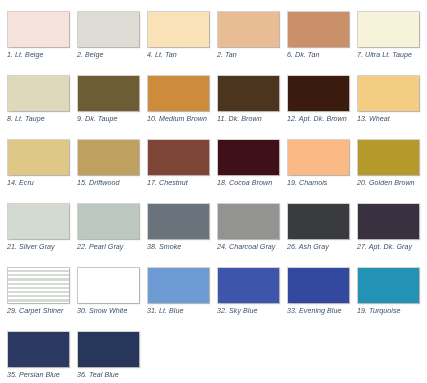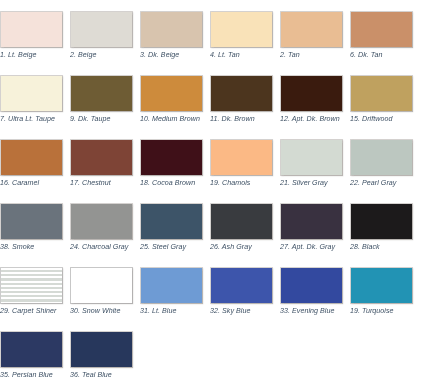--- a/index.html
+++ b/index.html
@@ -12,21 +12,21 @@
     height: 383px;
     background: #ffffff;
     font-family: "Liberation Sans", sans-serif;
     overflow: hidden;
   }
   #swatch-chart {
     position: relative;
     width: 427px;
     height: 383px;
     box-sizing: border-box;
-    padding: 11px 12px 0 0;
+    padding: 11px 12px 0 7px;
   }
   .swatch-grid {
     display: grid;
     grid-template-columns: repeat(6, 63px);
     grid-template-rows: repeat(6, 58px);
     column-gap: 7px;
     row-gap: 6px;
   }
   .swatch-cell {
     position: relative;
@@ -77,106 +77,106 @@
   <div class="swatch-grid">
       <div class="swatch-cell">
         <div class="swatch-chip" title="Lt. Beige" style="background-color: rgb(245, 226, 218);"></div>
         <div class="swatch-label">1. Lt. Beige</div>
       </div>
       <div class="swatch-cell">
         <div class="swatch-chip" title="Beige" style="background-color: rgb(222, 219, 212);"></div>
         <div class="swatch-label">2. Beige</div>
       </div>
       <div class="swatch-cell">
-        <div class="swatch-chip" title="Dk. Beige" style="background-color: rgb(216, 196, 174);"></div>
-        <div class="swatch-label">3. Dk. Beige</div>
-      </div>
-      <div class="swatch-cell">
         <div class="swatch-chip" title="Lt. Tan" style="background-color: rgb(249, 226, 184);"></div>
         <div class="swatch-label">4. Lt. Tan</div>
       </div>
       <div class="swatch-cell">
         <div class="swatch-chip" title="Tan" style="background-color: rgb(233, 189, 147);"></div>
         <div class="swatch-label">2. Tan</div>
       </div>
       <div class="swatch-cell">
         <div class="swatch-chip" title="Dk. Tan" style="background-color: rgb(202, 144, 105);"></div>
         <div class="swatch-label">6. Dk. Tan</div>
       </div>
       <div class="swatch-cell">
         <div class="swatch-chip" title="Ultra Lt. Taupe" style="background-color: rgb(247, 242, 218);"></div>
         <div class="swatch-label">7. Ultra Lt. Taupe</div>
       </div>
       <div class="swatch-cell">
+        <div class="swatch-chip" title="Lt. Taupe" style="background-color: rgb(222, 217, 187);"></div>
+        <div class="swatch-label">8. Lt. Taupe</div>
+      </div>
+      <div class="swatch-cell">
         <div class="swatch-chip" title="Dk. Taupe" style="background-color: rgb(110, 92, 52);"></div>
         <div class="swatch-label">9. Dk. Taupe</div>
       </div>
       <div class="swatch-cell">
         <div class="swatch-chip" title="Medium Brown" style="background-color: rgb(205, 139, 60);"></div>
         <div class="swatch-label">10. Medium Brown</div>
       </div>
       <div class="swatch-cell">
         <div class="swatch-chip" title="Dk. Brown" style="background-color: rgb(76, 53, 30);"></div>
         <div class="swatch-label">11. Dk. Brown</div>
       </div>
       <div class="swatch-cell">
         <div class="swatch-chip" title="Apt. Dk. Brown" style="background-color: rgb(58, 27, 14);"></div>
         <div class="swatch-label">12. Apt. Dk. Brown</div>
       </div>
       <div class="swatch-cell">
+        <div class="swatch-chip" title="Wheat" style="background-color: rgb(243, 205, 130);"></div>
+        <div class="swatch-label">13. Wheat</div>
+      </div>
+      <div class="swatch-cell">
+        <div class="swatch-chip" title="Ecru" style="background-color: rgb(223, 200, 135);"></div>
+        <div class="swatch-label">14. Ecru</div>
+      </div>
+      <div class="swatch-cell">
         <div class="swatch-chip" title="Driftwood" style="background-color: rgb(191, 161, 95);"></div>
         <div class="swatch-label">15. Driftwood</div>
       </div>
       <div class="swatch-cell">
-        <div class="swatch-chip" title="Caramel" style="background-color: rgb(185, 113, 58);"></div>
-        <div class="swatch-label">16. Caramel</div>
-      </div>
-      <div class="swatch-cell">
         <div class="swatch-chip" title="Chestnut" style="background-color: rgb(126, 68, 54);"></div>
         <div class="swatch-label">17. Chestnut</div>
       </div>
       <div class="swatch-cell">
         <div class="swatch-chip" title="Cocoa Brown" style="background-color: rgb(63, 16, 24);"></div>
         <div class="swatch-label">18. Cocoa Brown</div>
       </div>
       <div class="swatch-cell">
         <div class="swatch-chip" title="Chamois" style="background-color: rgb(251, 185, 133);"></div>
         <div class="swatch-label">19. Chamois</div>
       </div>
       <div class="swatch-cell">
+        <div class="swatch-chip" title="Golden Brown" style="background-color: rgb(181, 154, 43);"></div>
+        <div class="swatch-label">20. Golden Brown</div>
+      </div>
+      <div class="swatch-cell">
         <div class="swatch-chip" title="Silver Gray" style="background-color: rgb(211, 218, 210);"></div>
         <div class="swatch-label">21. Silver Gray</div>
       </div>
       <div class="swatch-cell">
         <div class="swatch-chip" title="Pearl Gray" style="background-color: rgb(188, 199, 192);"></div>
         <div class="swatch-label">22. Pearl Gray</div>
       </div>
       <div class="swatch-cell">
         <div class="swatch-chip" title="Smoke" style="background-color: rgb(106, 115, 124);"></div>
         <div class="swatch-label">38. Smoke</div>
       </div>
       <div class="swatch-cell">
         <div class="swatch-chip" title="Charcoal Gray" style="background-color: rgb(147, 148, 146);"></div>
         <div class="swatch-label">24. Charcoal Gray</div>
       </div>
       <div class="swatch-cell">
-        <div class="swatch-chip" title="Steel Gray" style="background-color: rgb(61, 84, 104);"></div>
-        <div class="swatch-label">25. Steel Gray</div>
-      </div>
-      <div class="swatch-cell">
         <div class="swatch-chip" title="Ash Gray" style="background-color: rgb(57, 59, 63);"></div>
         <div class="swatch-label">26. Ash Gray</div>
       </div>
       <div class="swatch-cell">
         <div class="swatch-chip" title="Apt. Dk. Gray" style="background-color: rgb(57, 49, 64);"></div>
         <div class="swatch-label">27. Apt. Dk. Gray</div>
-      </div>
-      <div class="swatch-cell">
-        <div class="swatch-chip" title="Black" style="background-color: rgb(28, 26, 27);"></div>
-        <div class="swatch-label">28. Black</div>
       </div>
       <div class="swatch-cell">
         <div class="swatch-chip striped" title="Carpet Shiner"></div>
         <div class="swatch-label">29. Carpet Shiner</div>
       </div>
       <div class="swatch-cell">
         <div class="swatch-chip white-chip" title="Snow White" style="background-color: rgb(255, 255, 255);"></div>
         <div class="swatch-label">30. Snow White</div>
       </div>
       <div class="swatch-cell">

